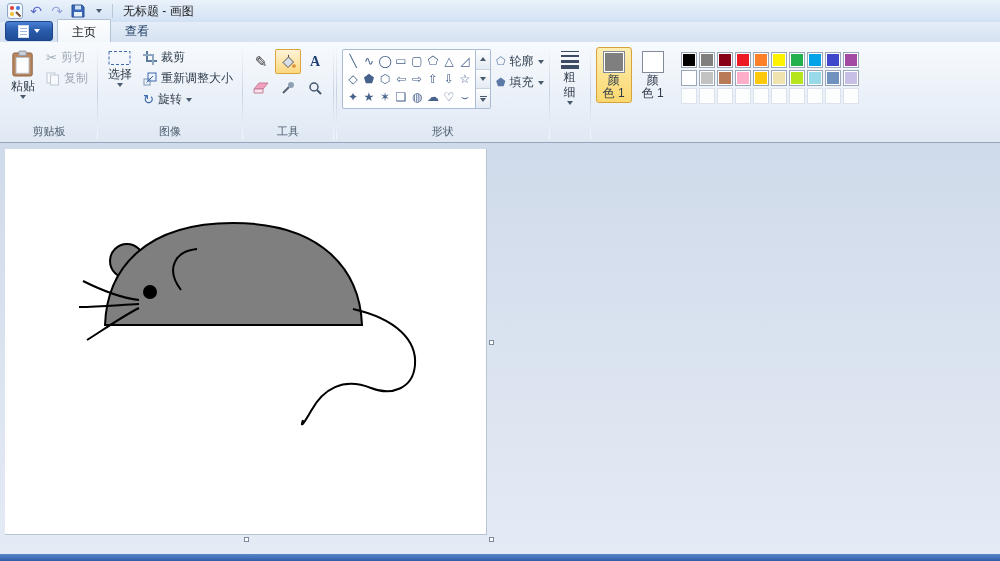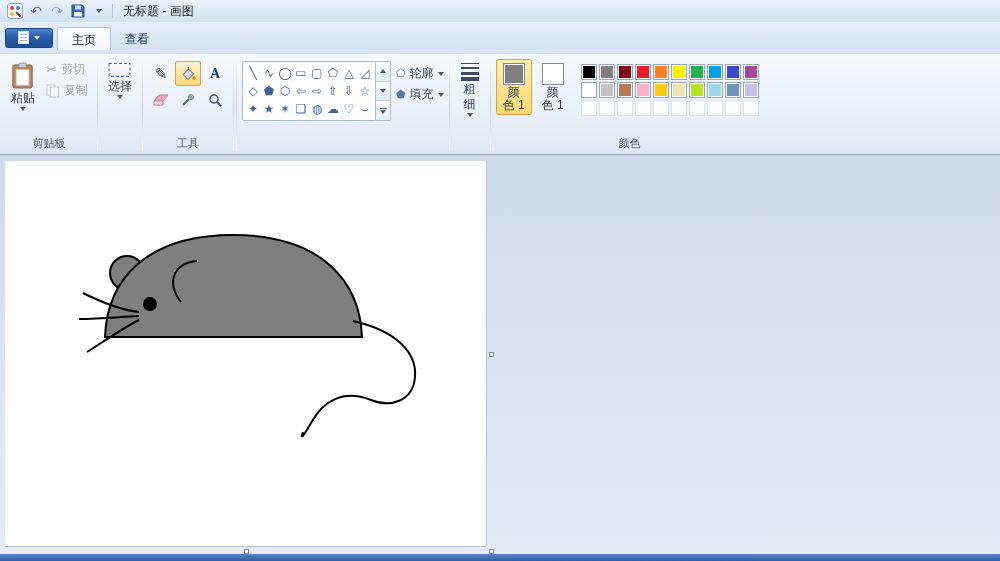--- a/index.html
+++ b/index.html
@@ -11,21 +11,21 @@
   .titlebar{height:22px;background:linear-gradient(#eaf2fb,#d2e1f3);display:flex;align-items:center;padding:0 6px;flex:0 0 auto}
   .qat{display:flex;align-items:center;gap:3px}
   .qat-btn{width:18px;height:18px;display:flex;align-items:center;justify-content:center;border-radius:2px}
   .glyph-undo{color:#5a66c9;font-size:14px;line-height:14px}
   .glyph-redo{color:#99a3d6;font-size:14px;line-height:14px}
   .caret{width:0;height:0;border-left:3px solid transparent;border-right:3px solid transparent;border-top:4px solid #4a5a6e;display:inline-block}
   .qat-sep{width:1px;height:14px;background:#b9c8da;margin:0 4px}
   .title-text{color:#1c1c1c;margin-left:6px}
 
   
-  .tabrow{height:32px;background:linear-gradient(#e4edf8,#d6e2f1);display:flex;align-items:center;padding-left:5px;flex:0 0 auto}
+  .tabrow{height:20px;background:linear-gradient(#e4edf8,#d6e2f1);display:flex;align-items:flex-end;padding-left:5px;flex:0 0 auto}
   .menu-btn{width:48px;height:20px;margin:0 4px 1px 0;border-radius:3px;border:1px solid #1c4585;background:linear-gradient(#4a80d6,#2a5cab 45%,#1f4c96);display:flex;align-items:center;justify-content:center;gap:5px}
   .menu-btn .caret{border-top-color:#fff}
   .tab{height:23px;padding:4px 14px 0;color:#17365d}
   .tab.active{background:linear-gradient(#fcfdfe,#f2f7fc);border:1px solid #b3c2d5;border-bottom:none;border-radius:2px 2px 0 0;color:#111}
 
   
   .ribbon{height:101px;flex:0 0 auto;background:linear-gradient(#f7fafd,#e7eef7 70%,#dfe8f3);border-bottom:1px solid #93a6bc;display:flex;align-items:stretch;padding:2px 0 0 2px}
   .group{display:flex;flex-direction:column;padding:1px 2px 0}
   .gcontent{flex:1;display:flex;align-items:flex-start;padding:2px 2px 0}
   .glabel{text-align:center;font-size:11px;color:#4e5d6e;padding:1px 0 3px}
@@ -166,21 +166,44 @@
 
     <div class="group">
       <div class="gcontent">
         <div class="bigbtn">
           <svg width="24" height="16">
               <rect x="1" y="1.5" width="21" height="13" fill="none" stroke="#3f69ad" stroke-dasharray="3 2"></rect>
             </svg>
           <span class="lbl">选择</span>
           <span class="caret"></span>
         </div>
-      </div>
+        <div class="colstack">
+          <div class="smallbtn">
+            <svg width="14" height="14">
+                <path d="M4 0 v10 h10" fill="none" stroke="#5b7a9e" stroke-width="2"></path>
+                <path d="M0 4 h10 v10" fill="none" stroke="#8fa6c0" stroke-width="2"></path>
+              </svg>
+            <span>裁剪</span>
+          </div>
+          <div class="smallbtn">
+            <svg width="14" height="14">
+                <rect x="1" y="7" width="6" height="6" fill="none" stroke="#7f98b5"></rect>
+                <rect x="5" y="1" width="8" height="8" fill="none" stroke="#3f69ad"></rect>
+                <path d="M3.5 10.5 L10 4" stroke="#3f69ad"></path>
+              </svg>
+            <span>重新调整大小</span>
+          </div>
+          <div class="smallbtn">
+            <span style="color:#3f69ad;font-size:13px">↻</span>
+            <span>旋转</span>
+            <span class="caret"></span>
+          </div>
+        </div>
+      </div>
+      <div class="glabel">图像</div>
     </div>
     <div class="gsep"></div>
 
     <div class="group">
       <div class="gcontent">
         <div class="tools-grid">
           <div class="tool">
               <span class="tool-glyph">✎</span>
             </div>
           <div class="tool selected">
@@ -269,20 +292,21 @@
             <span>轮廓</span>
             <span class="caret"></span>
           </div>
           <div class="of-btn">
             <span class="of-icon">⬟</span>
             <span>填充</span>
             <span class="caret"></span>
           </div>
         </div>
       </div>
+      <div class="glabel">形状</div>
     </div>
     <div class="gsep"></div>
 
     <div class="group">
       <div class="gcontent">
         <div class="bigbtn">
           <svg width="20" height="19">
               <rect x="1" y="1" width="18" height="1" fill="#3c4c64"></rect>
               <rect x="1" y="5" width="18" height="2" fill="#3c4c64"></rect>
               <rect x="1" y="10" width="18" height="3" fill="#3c4c64"></rect>
@@ -334,21 +358,20 @@
             <div class="pswatch empty"></div>
             <div class="pswatch empty"></div>
             <div class="pswatch empty"></div>
             <div class="pswatch empty"></div>
             <div class="pswatch empty"></div>
             <div class="pswatch empty"></div>
             <div class="pswatch empty"></div>
             <div class="pswatch empty"></div>
           </div>
       </div>
-      <div class="glabel">颜色</div>
     </div>
 
   </div>
 
   <div class="workspace">
     <div class="canvas">
       <svg width="482" height="386" viewBox="0 0 482 386">
         <circle cx="122" cy="112" r="17" class="mouse-body" stroke="#000" stroke-width="2" fill="#7f7f7f"></circle>
         <path d="M100 176 C 102 118 142 74 228 74 C 318 74 355 122 357 176 Z" class="mouse-body" stroke="#000" stroke-width="2" fill="#7f7f7f"></path>
         <circle cx="145" cy="143" r="7" fill="#000"></circle>

